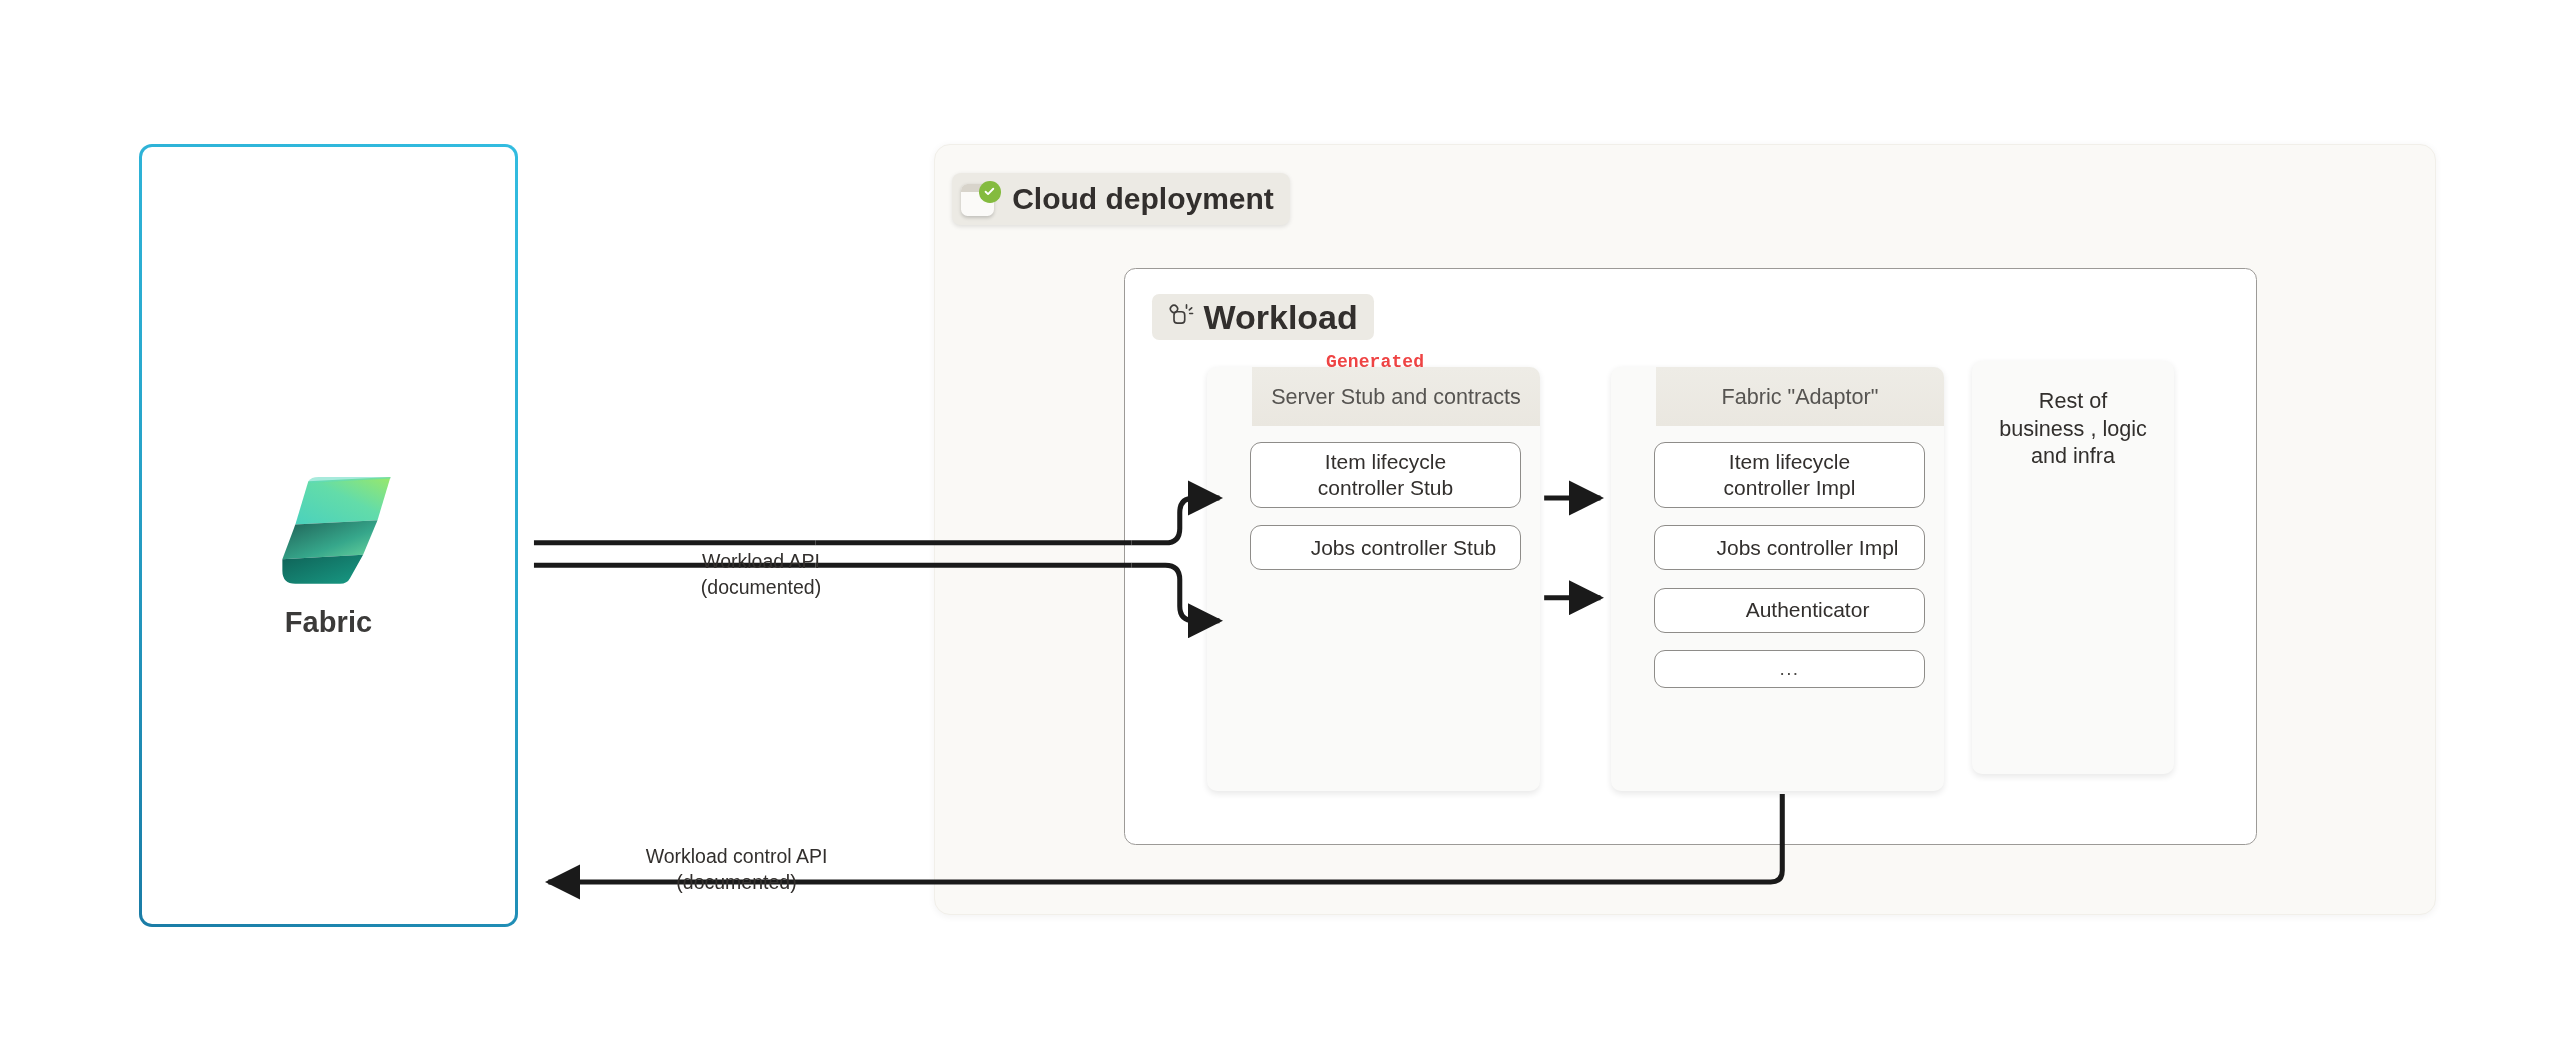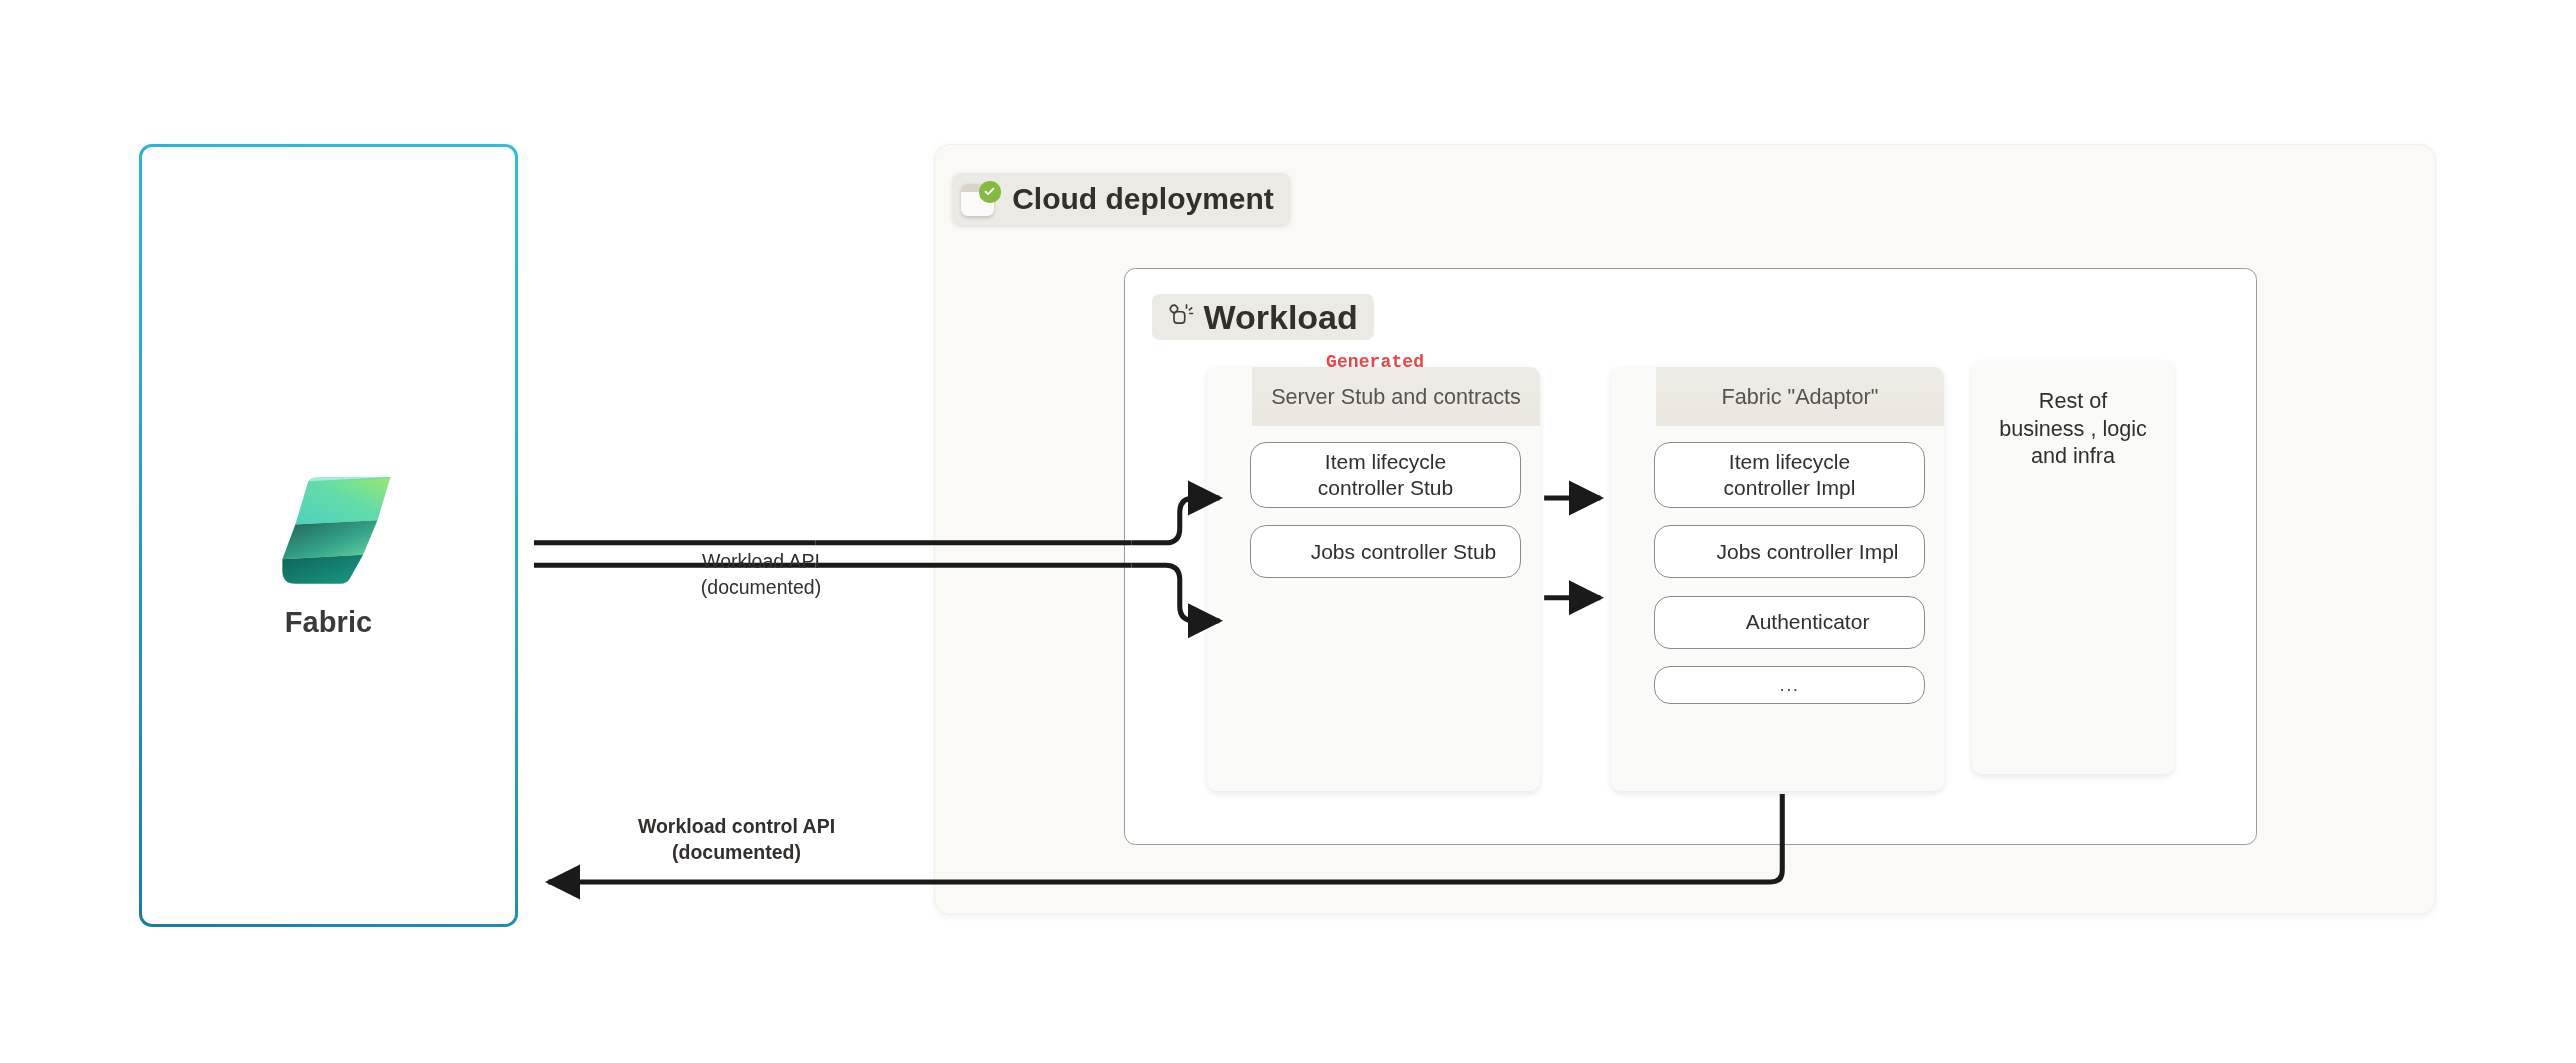--- a/index.html
+++ b/index.html
@@ -213,56 +213,56 @@
     font-size: 18px;
     font-weight: 700;
     color: #ef4444;
     letter-spacing: 0.1px;
     font-family: Liberation Mono, monospace;
   }
 
   
   .node {
     border: 1.4px solid #8e8c89;
-    border-radius: 16px;
+    border-radius: 11px;
     background: #ffffff;
     display: flex;
     align-items: center;
     justify-content: center;
     text-align: center;
     font-size: 21px;
     color: #322f2d;
     line-height: 1.25;
     box-sizing: border-box;
     margin-bottom: 17.3px;
     white-space: pre-line;
     margin-left: 24px;
   }
   .node-tall { height: 66px; }
-  .node-short { height: 53px; padding-left: 36px; }
+  .node-short { height: 45px; padding-left: 36px; }
   .node-dots { height: 38px; font-size: 19px; letter-spacing: 1.4px; color: #4a4845; }
 
   
   .connectors {
     position: absolute;
     inset: 0;
     pointer-events: none;
   }
 
   
   .conn-label {
     position: absolute;
     text-align: center;
     font-size: 19.5px;
     line-height: 1.35;
     color: #322f2d;
     white-space: pre-line;
   }
   #label-workload-api { left: 653px; top: 548px; width: 216px; }
-  #label-control-api  { left: 574px; top: 813px; width: 325px; font-weight: bold; }
+  #label-control-api  { left: 574px; top: 843px; width: 325px; }
 </style>
 </head>
 <body>
 
 <div class="stage">
 
   <div class="fabric-card">
     <div class="fabric-inner">
       <svg class="fabric-logo" viewBox="0 0 240 220">
         <defs>

